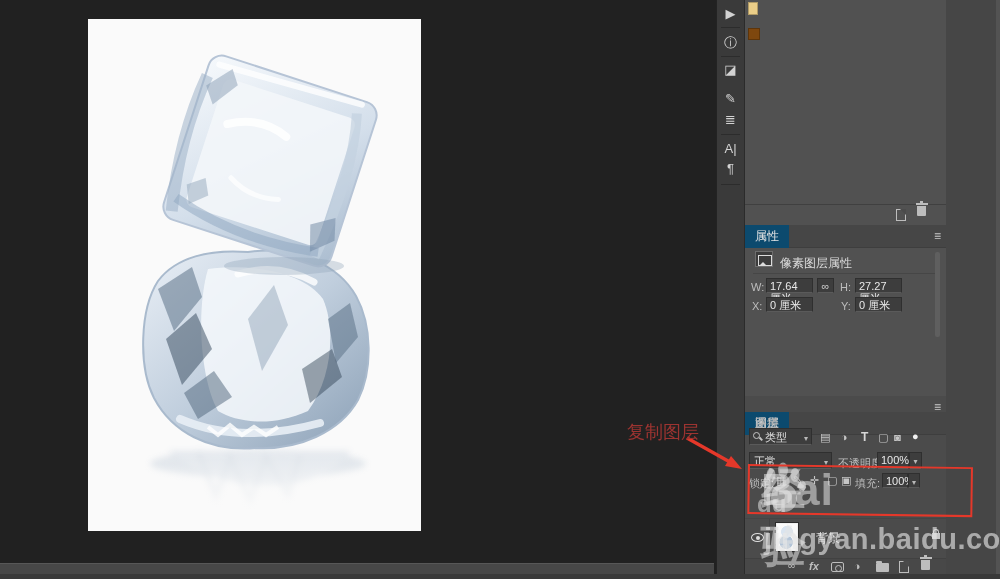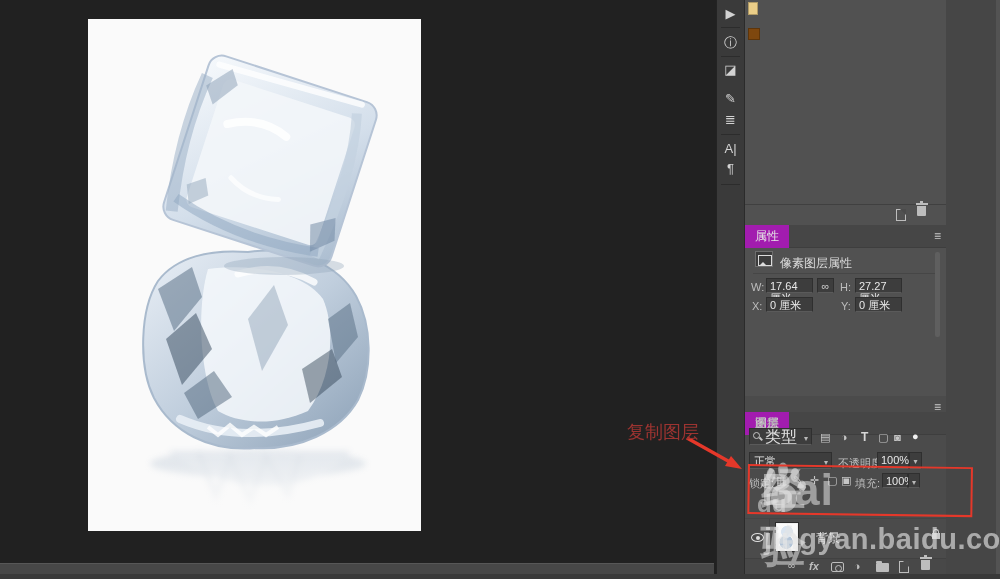--- a/index.html
+++ b/index.html
@@ -35,21 +35,21 @@
   .sw{border:0.5px solid rgba(0,0,0,.25);cursor:pointer;}
   .sw-footer-sep{left:0;top:204px;width:201px;height:1px;background:#5e5e5e;border-bottom:1px solid #404040;}
 
   
   .lbl{color:#bdbdbd;font-size:11px;}
   .val-box{background:#3d3d3d;border:1px solid #2f2f2f;border-bottom-color:#5a5a5a;
            color:#e8e8e8;font-size:11px;line-height:12px;padding:1px 3px;}
   .chev{color:#b8b8b8;font-size:8px;}
   .tabbar{left:0;width:201px;height:23px;background:#464646;border-bottom:1px solid #3e3e3e;display:flex;position:absolute;}
   .tab{position:static;height:23px;line-height:23px;padding:0 10px;font-size:12px;color:#b4b4b4;cursor:pointer;}
-  .tab.active{background:#a21caf;color:#e6e6e6;}
+  .tab.active{background:#0c4a6e;color:#e6e6e6;}
   .panel-menu{right:5px;top:4px;color:#c9c9c9;font-size:12px;cursor:pointer;}
 
   
   .i-eye{width:13px;height:9px;border:1px solid #dedede;border-radius:50%;}
   .i-eye::before{content:"";position:absolute;left:3.5px;top:2px;width:4px;height:4px;border-radius:50%;background:#dedede;}
   .i-mag{width:7px;height:7px;border:1.5px solid #c6c6c6;border-radius:50%;}
   .i-mag::after{content:"";position:absolute;left:5px;top:5px;width:4px;height:1.5px;background:#c6c6c6;transform:rotate(45deg);}
   .i-mask{width:13px;height:10px;border:1px solid #bdbdbd;border-radius:2px;}
   .i-mask::before{content:"";position:absolute;left:3px;top:1.5px;width:5px;height:5px;border:1px solid #bdbdbd;border-radius:50%;}
   .i-folder{width:13px;height:9px;background:#bdbdbd;border-radius:1px;}
@@ -377,21 +377,21 @@
 
     <div class="tabbar" style="top:412px">
       <span class="tab active">图层</span>
       <span class="tab">路径</span>
       <span class="tab">通道</span>
     </div>
     <span class="panel-menu" style="top:400px">≡</span>
 
     <div class="val-box" style="left:4px;top:428px;width:63px;height:17px">
       <span class="i-mag" style="left:3px;top:3px"></span>
-      <span style="left:15px;top:2px;font-size:16px;color:#e0e0e0">类型</span>
+      <span style="left:15px;top:2px;font-size:11px;color:#e0e0e0">类型</span>
       <span class="chev" style="right:3px;top:4px">▾</span>
     </div>
     <span style="left:75px;top:431px;color:#c6c6c6;font-size:11px">▤</span>
     <span style="left:96px;top:431px;color:#c6c6c6;font-size:11px">◑</span>
     <span style="left:116px;top:430px;color:#d6d6d6;font-size:12px;font-weight:bold">T</span>
     <span style="left:133px;top:431px;color:#c6c6c6;font-size:11px">▢</span>
     <span style="left:149px;top:431px;color:#c6c6c6;font-size:11px">◙</span>
     <span style="left:167px;top:430px;color:#f0f0f0;font-size:11px">●</span>
 
     <div class="val-box" style="left:4px;top:452px;width:83px;height:17px">

